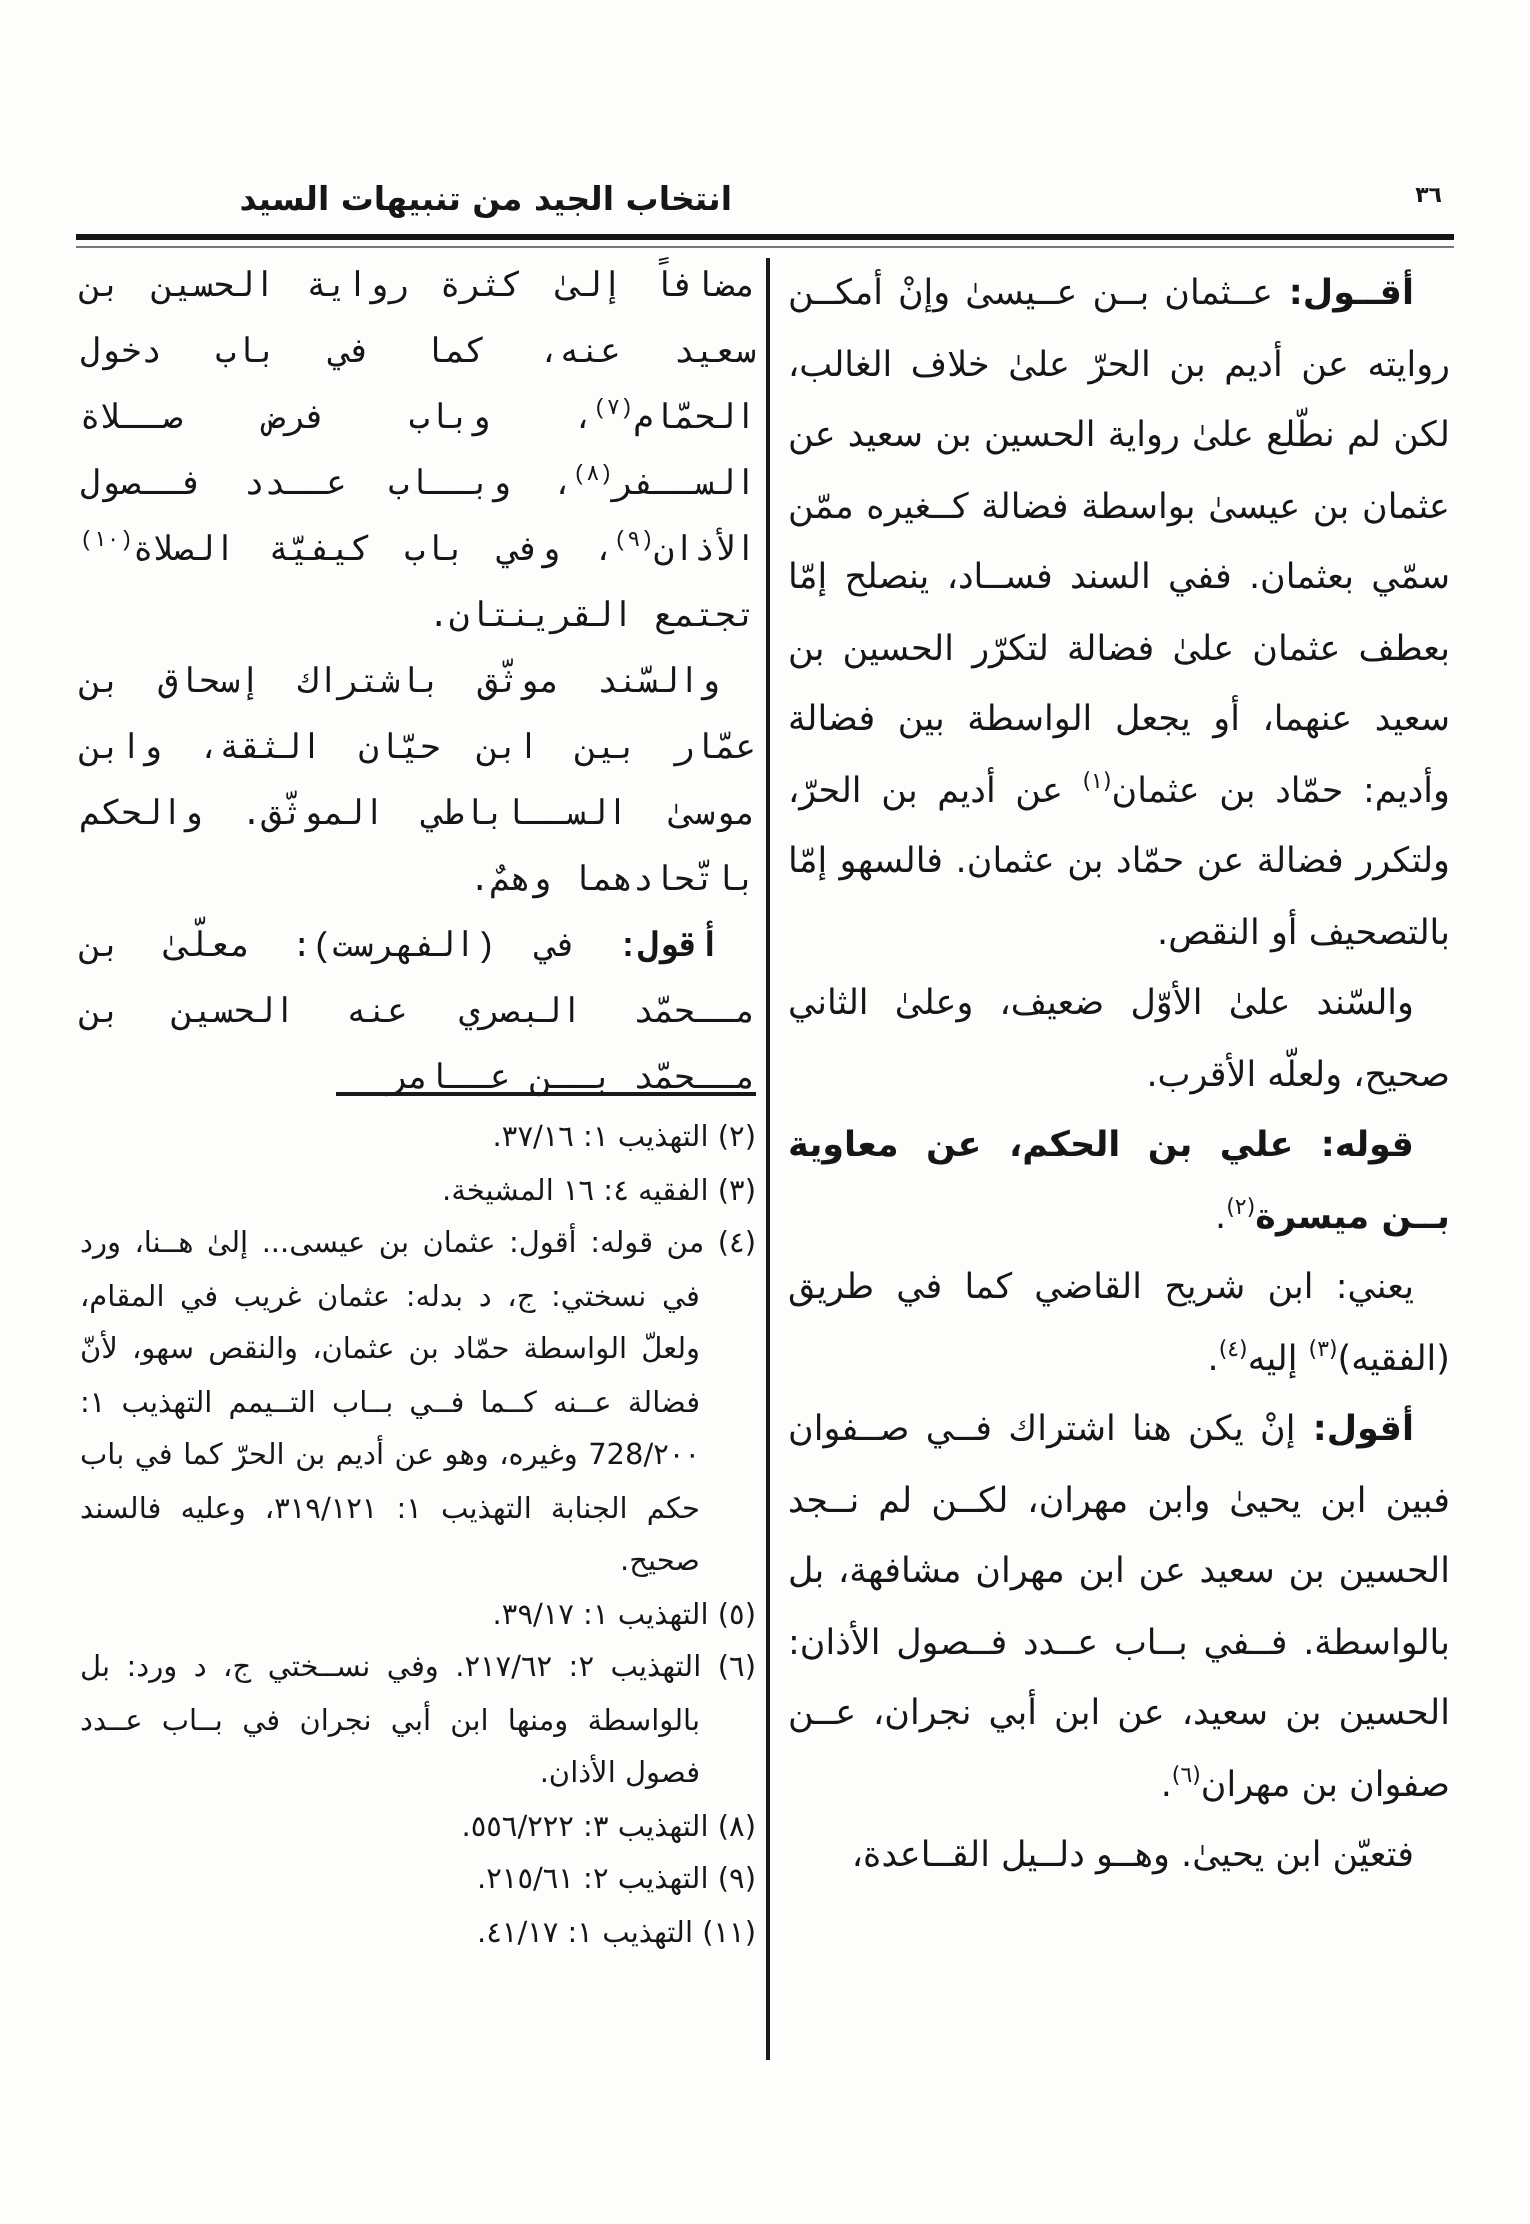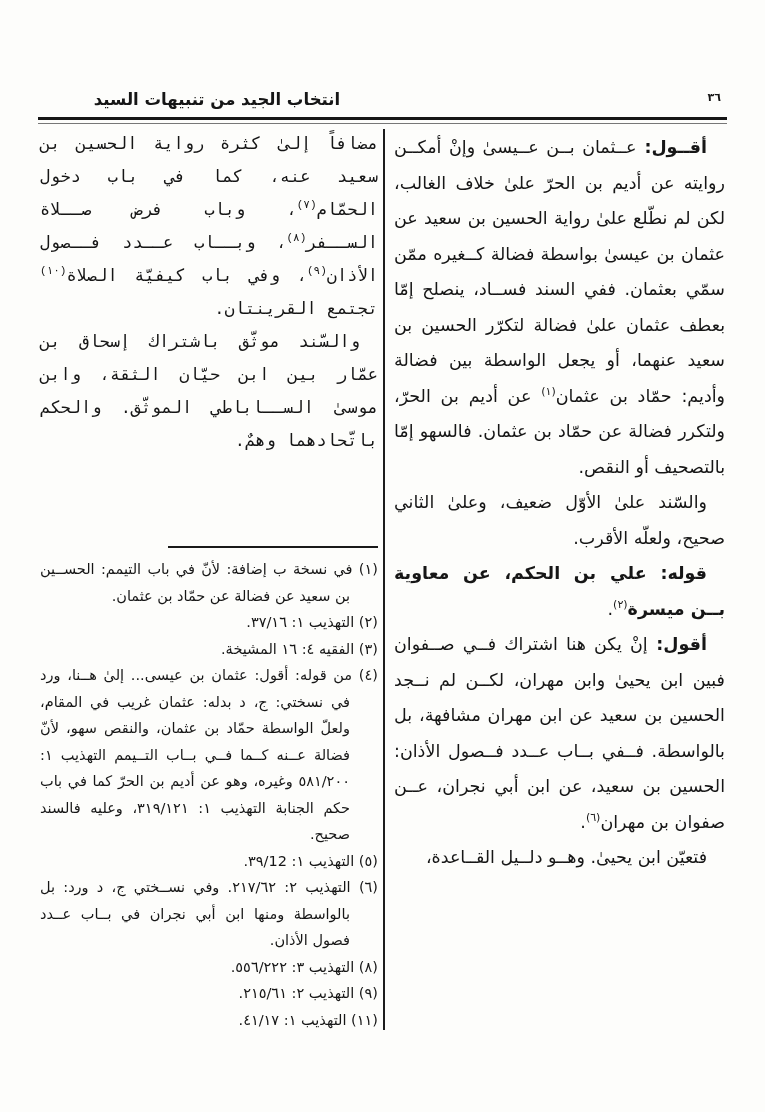--- a/index.html
+++ b/index.html
@@ -6,22 +6,22 @@
   .page{
     position:relative;
     width:765px;height:1112px;
     background:#fdfdfb;
     font-family:"DejaVu Sans",sans-serif;
     color:#161616;
     direction:rtl;
     overflow:hidden;
   }
   .running-title{
-    position:absolute;top:90px;left:52px;width:330px;
-    text-align:center;font-size:16.5px;font-weight:bold;
+    position:absolute;top:90px;left:36px;width:330px;
+    font-size:16.5px;font-weight:bold;
     letter-spacing:0;
   }
   .page-number{
     position:absolute;top:91px;right:44px;
     font-size:11px;font-weight:bold;
   }
   .rule-main{position:absolute;top:117px;left:38px;width:689px;height:3px;background:#161616;}
   .rule-thin{position:absolute;top:123px;left:38px;width:689px;height:1px;background:#777;}
   .divider{position:absolute;top:129px;left:383px;width:2px;height:901px;background:#1c1c1c;}
 
@@ -55,32 +55,33 @@
 <div class="page">
   <div class="page-number">٣٦</div>
   <div class="running-title">انتخاب الجيد من تنبيهات السيد</div>
   <div class="rule-main"></div>
   <div class="rule-thin"></div>
   <div class="divider"></div>
   <div id="col-right" class="col-right">
       <p class="para indent"><span class="text-run b">أقــول: </span><span class="text-run">عــثمان بــن عــيسىٰ وإنْ أمكــن روايته عن أديم بن الحرّ علىٰ خلاف الغالب، لكن لم نطّلع علىٰ رواية الحسين بن سعيد عن عثمان بن عيسىٰ بواسطة فضالة كــغيره ممّن سمّي بعثمان. ففي السند فســاد، ينصلح إمّا بعطف عثمان علىٰ فضالة لتكرّر الحسين بن سعيد عنهما، أو يجعل الواسطة بين فضالة وأديم: حمّاد بن عثمان</span><span class="fnref">(١)</span><span class="text-run"> عن أديم بن الحرّ، ولتكرر فضالة عن حمّاد بن عثمان. فالسهو إمّا بالتصحيف أو النقص.</span></p>
       <p class="para indent"><span class="text-run">والسّند علىٰ الأوّل ضعيف، وعلىٰ الثاني صحيح، ولعلّه الأقرب.</span></p>
       <p class="para indent"><span class="text-run b">قوله: علي بن الحكم، عن معاوية بــن ميسرة</span><span class="fnref">(٢)</span><span class="text-run">.</span></p>
+      <p class="para indent"><span class="text-run">يعني: ابن شريح القاضي كما في طريق (الفقيه)</span><span class="fnref">(٣)</span><span class="text-run"> إليه</span><span class="fnref">(٤)</span><span class="text-run">.</span></p>
       <p class="para indent"><span class="text-run b">أقول: </span><span class="text-run">إنْ يكن هنا اشتراك فــي صــفوان فبين ابن يحيىٰ وابن مهران، لكــن لم نــجد الحسين بن سعيد عن ابن مهران مشافهة، بل بالواسطة. فــفي بــاب عــدد فــصول الأذان: الحسين بن سعيد، عن ابن أبي نجران، عــن صفوان بن مهران</span><span class="fnref">(٦)</span><span class="text-run">.</span></p>
       <p class="para indent"><span class="text-run">فتعيّن ابن يحيىٰ. وهــو دلــيل القــاعدة،</span></p>
     </div>
   <div id="col-left" class="col-left">
       <p class="para"><span class="text-run">مضافاً إلىٰ كثرة رواية الحسين بن سعيد عنه، كما في باب دخول الحمّام</span><span class="fnref">(٧)</span><span class="text-run">، وباب فرض صــلاة الســفر</span><span class="fnref">(٨)</span><span class="text-run">، وبــاب عــدد فــصول الأذان</span><span class="fnref">(٩)</span><span class="text-run">، وفي باب كيفيّة الصلاة</span><span class="fnref">(١٠)</span><span class="text-run"> تجتمع القرينتان.</span></p>
       <p class="para indent"><span class="text-run">والسّند موثّق باشتراك إسحاق بن عمّار بين ابن حيّان الثقة، وابن موسىٰ الســاباطي الموثّق. والحكم باتّحادهما وهمٌ.</span></p>
+      <p class="para indent"><span class="text-run b">أقول: </span><span class="text-run">في (الفهرست): معلّىٰ بن مــحمّد البصري عنه الحسين بن مــحمّد بــن عــامر</span></p>
     </div>
   <div class="fn-separator"></div>
   <div id="footnotes" class="footnotes">
-      <p class="footnote"><span class="fn-marker">(١) </span><span>في نسخة ب إضافة: لأنّ في باب التيمم: الحســين بن سعيد عن فضالة عن حمّاد بن عثمان.</span></p>
       <p class="footnote"><span class="fn-marker">(٢) </span><span>التهذيب ١: ٣٧/١٦.</span></p>
       <p class="footnote"><span class="fn-marker">(٣) </span><span>الفقيه ٤: ١٦ المشيخة.</span></p>
-      <p class="footnote"><span class="fn-marker">(٤) </span><span>من قوله: أقول: عثمان بن عيسى... إلىٰ هــنا، ورد في نسختي: ج، د بدله: عثمان غريب في المقام، ولعلّ الواسطة حمّاد بن عثمان، والنقص سهو، لأنّ فضالة عــنه كــما فــي بــاب التــيمم التهذيب ١: ٥٨١/٢٠٠ وغيره، وهو عن أديم بن الحرّ كما في باب حكم الجنابة التهذيب ١: ٣١٩/١٢١، وعليه فالسند صحيح.</span></p>
-      <p class="footnote"><span class="fn-marker">(٥) </span><span>التهذيب ١: ٣٩/12.</span></p>
+      <p class="footnote"><span class="fn-marker">(٤) </span><span>من قوله: أقول: عثمان بن عيسى... إلىٰ هــنا، ورد في نسختي: ج، د بدله: عثمان غريب في المقام، ولعلّ الواسطة حمّاد بن عثمان، والنقص سهو، لأنّ فضالة عــنه كــما فــي بــاب التــيمم التهذيب ١: 728/٢٠٠ وغيره، وهو عن أديم بن الحرّ كما في باب حكم الجنابة التهذيب ١: ٣١٩/١٢١، وعليه فالسند صحيح.</span></p>
+      <p class="footnote"><span class="fn-marker">(٥) </span><span>التهذيب ١: ٣٩/١٧.</span></p>
       <p class="footnote"><span class="fn-marker">(٦) </span><span>التهذيب ٢: ٢١٧/٦٢. وفي نســختي ج، د ورد: بل بالواسطة ومنها ابن أبي نجران في بــاب عــدد فصول الأذان.</span></p>
       <p class="footnote"><span class="fn-marker">(٨) </span><span>التهذيب ٣: ٥٥٦/٢٢٢.</span></p>
       <p class="footnote"><span class="fn-marker">(٩) </span><span>التهذيب ٢: ٢١٥/٦١.</span></p>
       <p class="footnote"><span class="fn-marker">(١١) </span><span>التهذيب ١: ٤١/١٧.</span></p>
     </div>
 </div>
 
 </body></html>

